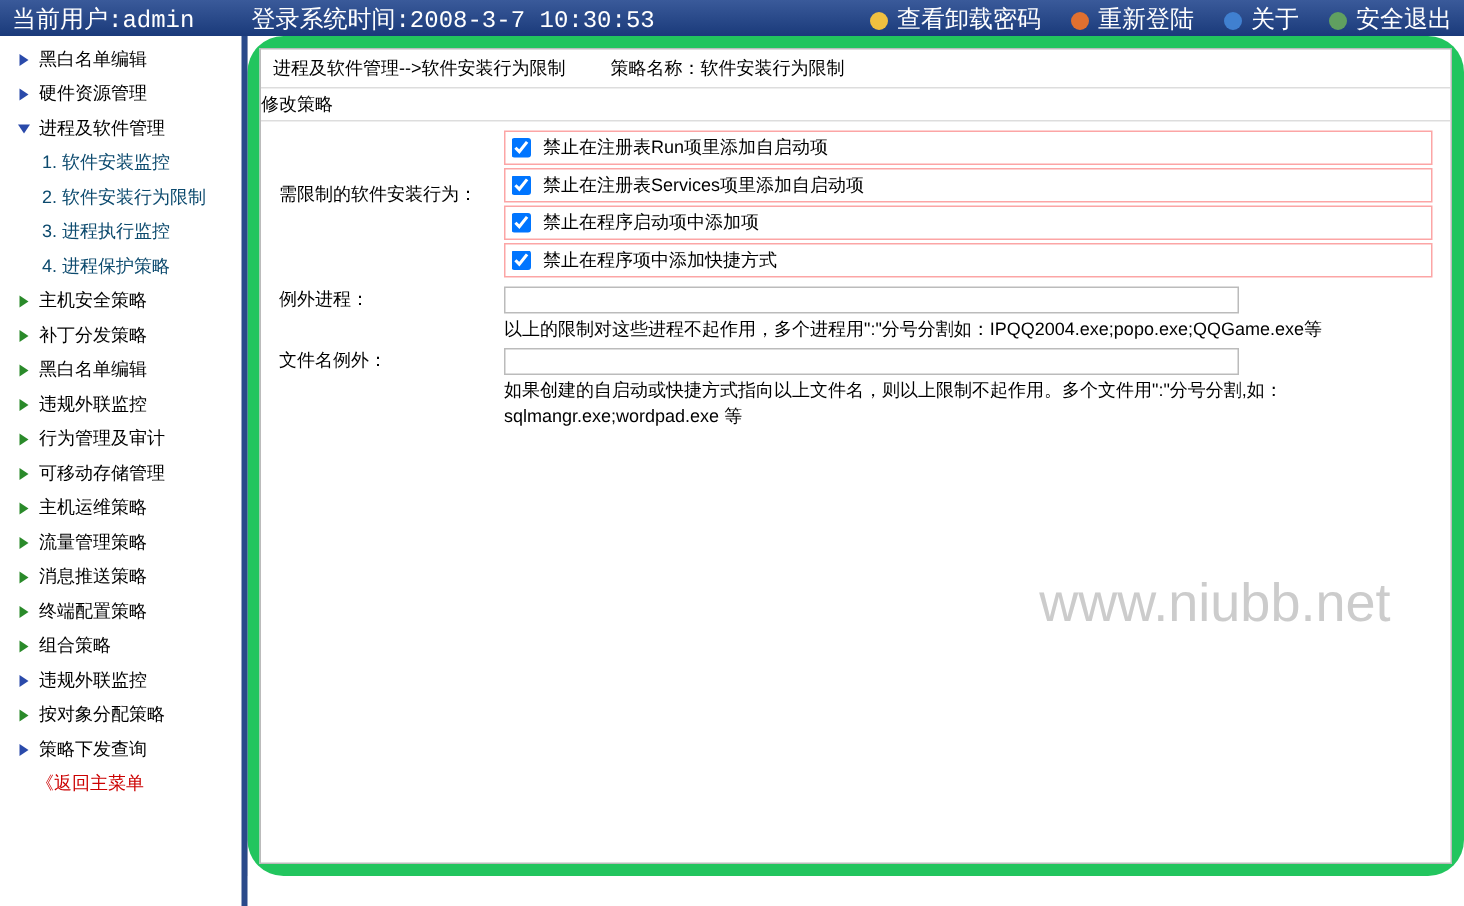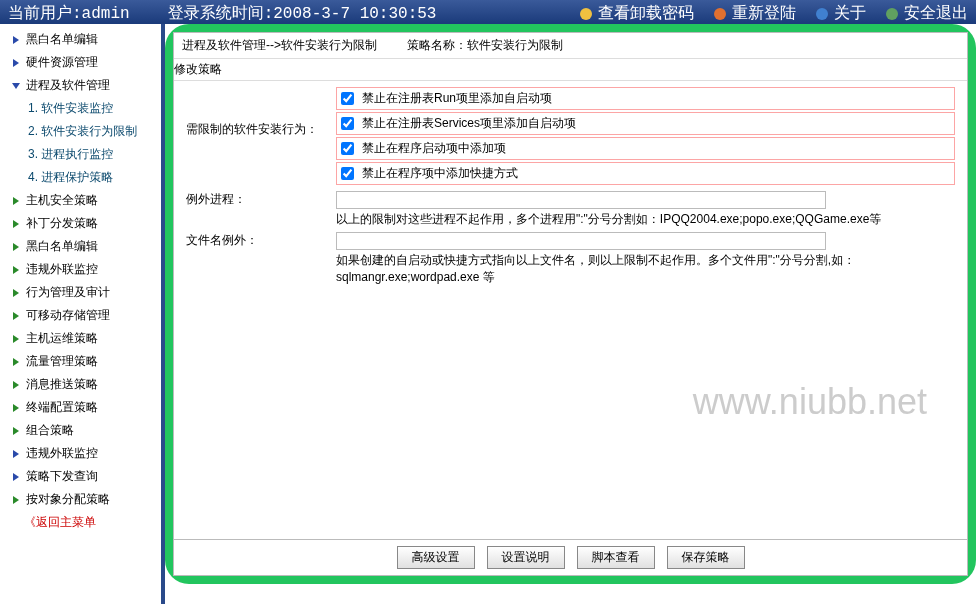--- a/index.html
+++ b/index.html
@@ -176,29 +176,29 @@
         <span>组合策略</span>
       </div>
       <div class="sb-item">
         <span class="arrow"><svg width="12" height="12">
             <polygon points="3,2 9,6 3,10" fill="#2a4aaa"></polygon>
           </svg></span>
         <span>违规外联监控</span>
       </div>
       <div class="sb-item">
         <span class="arrow"><svg width="12" height="12">
+            <polygon points="3,2 9,6 3,10" fill="#2a8a2a"></polygon>
+          </svg></span>
+        <span>按对象分配策略</span>
+      </div>
+      <div class="sb-item">
+        <span class="arrow"><svg width="12" height="12">
             <polygon points="3,2 9,6 3,10" fill="#2a4aaa"></polygon>
           </svg></span>
         <span>策略下发查询</span>
-      </div>
-      <div class="sb-item">
-        <span class="arrow"><svg width="12" height="12">
-            <polygon points="3,2 9,6 3,10" fill="#2a8a2a"></polygon>
-          </svg></span>
-        <span>按对象分配策略</span>
       </div>
       <div class="sb-return">《返回主菜单</div>
     </div>
   <div class="content">
     <div class="panel">
       <div class="panel-head">
         <span class="bc">进程及软件管理--&gt;软件安装行为限制</span>
         <span class="pname">
           <span>策略名称：</span><span>软件安装行为限制</span>
         </span>
@@ -241,17 +241,16 @@
             <td class="lbl"><span>文件名例外：</span></td>
             <td>
               <input type="text" class="txt" value="" style="">
               <div class="hint">如果创建的自启动或快捷方式指向以上文件名，则以上限制不起作用。多个文件用":"分号分割,如：sqlmangr.exe;wordpad.exe 等</div>
             </td>
           </tr>
         </tbody>
           </table>
         <div class="watermark">www.niubb.net</div>
       </div>
-      <div class="panel-foot" id="buttons"><button class="btn">高级设置</button><button class="btn">设置说明</button><button class="btn">脚本查看</button><button class="btn">保存策略</button></div>
     </div>
   </div>
 </div>
 <div class="vline"></div>
 
 </body></html>

